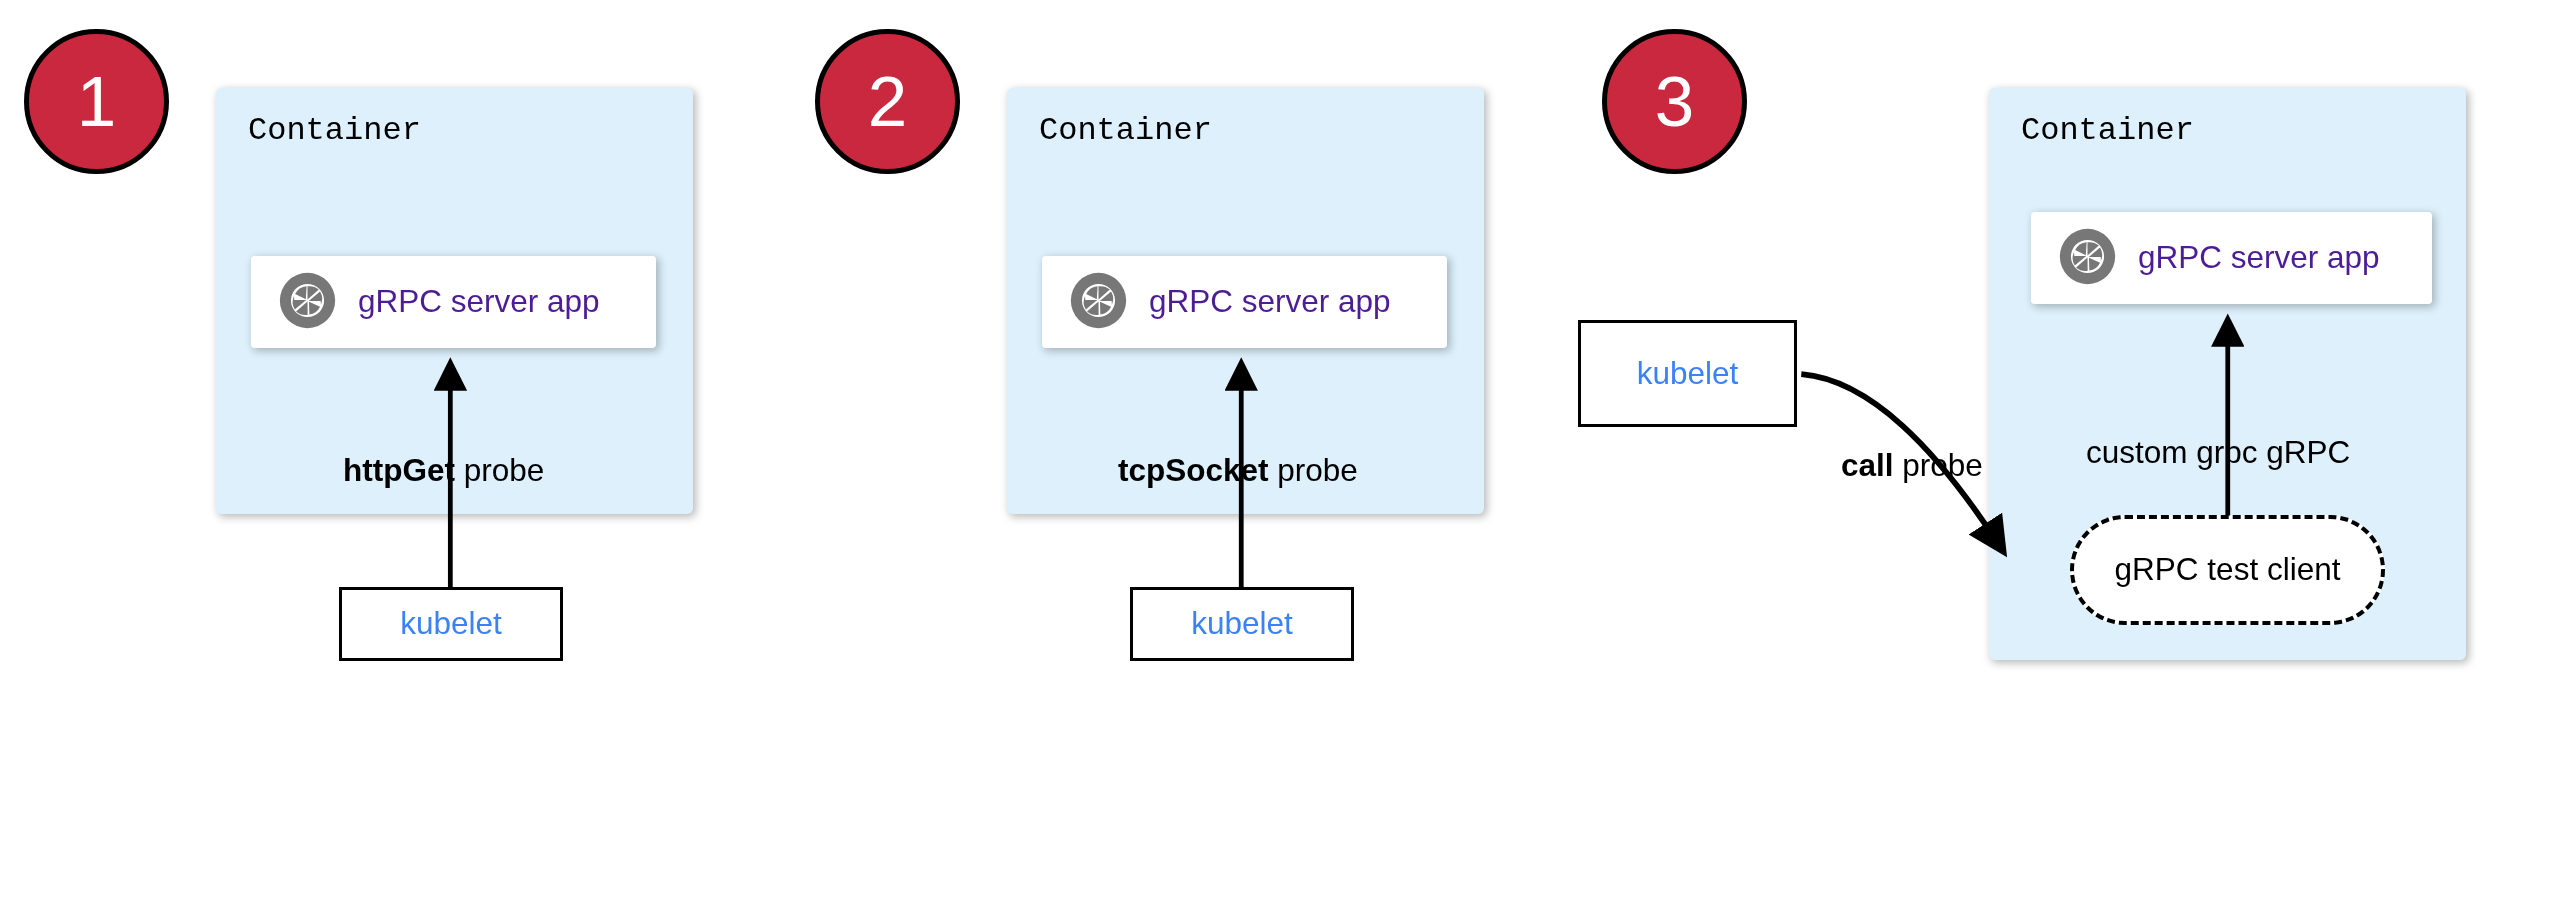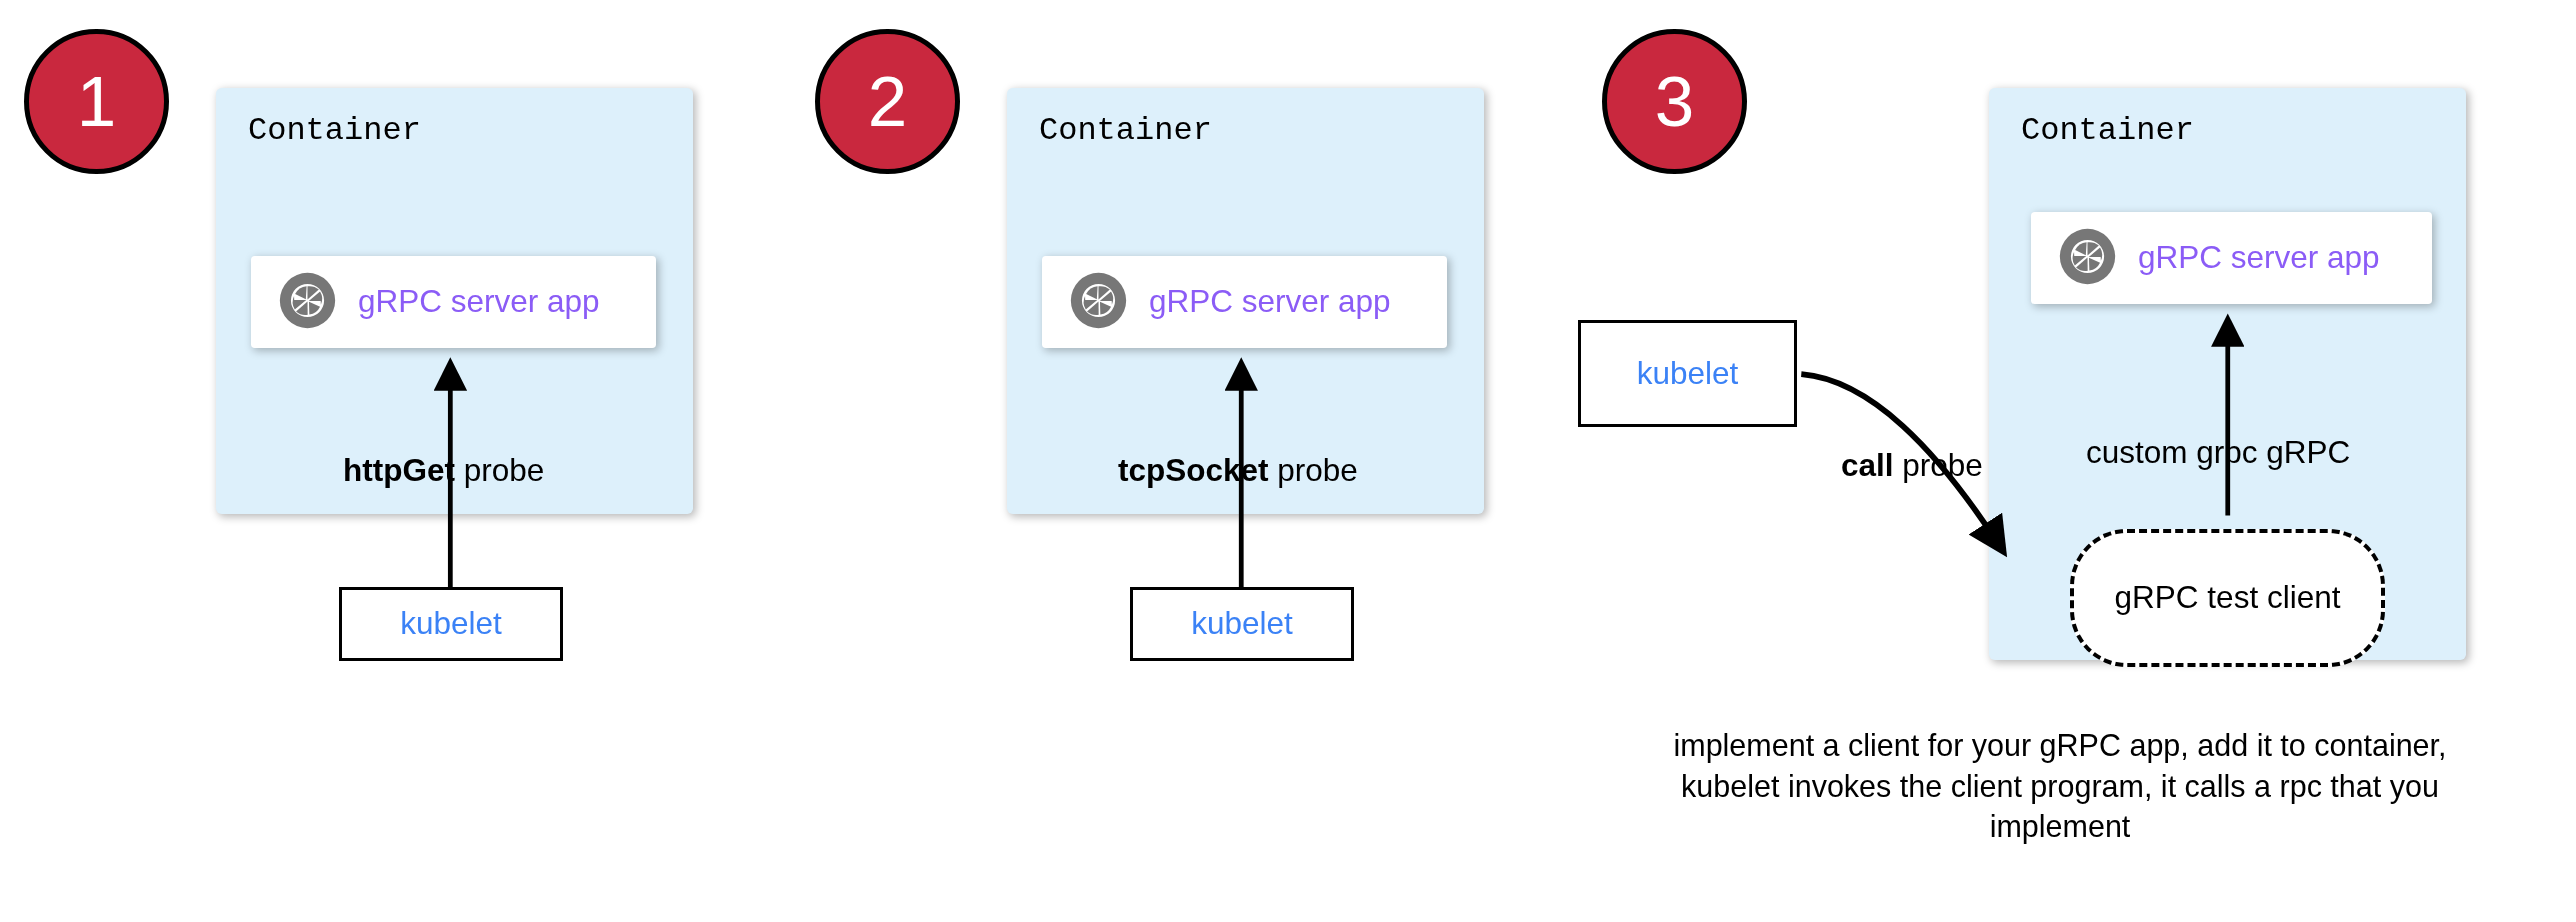--- a/index.html
+++ b/index.html
@@ -80,21 +80,21 @@
   }
   .grpc-logo {
     flex: 0 0 auto;
     margin-left: 27px;
     margin-right: 21px;
     display: block;
   }
   .app-card-label {
     font-size: 31.5px;
     line-height: 1;
-    color: #8b5cf6;
+    color: #4c1d95;
     white-space: nowrap;
   }
 
   
   .plain-box {
     position: absolute;
     background: #ffffff;
     border: 3.8px solid #000000;
     box-sizing: border-box;
     display: flex;
@@ -262,25 +262,24 @@
     <div class="plain-box" style="left:0px; top:320px; width:219px; height:107px;">
       <span>kubelet</span>
     </div>
 
     <div class="edge-label" style="left:263px; top:450px;">
       <b>call</b><span> probe</span>
     </div>
 
     <div class="edge-label" style="left:508px; top:437px;">custom grpc gRPC</div>
 
-    <div class="dashed-capsule" style="left:492px; top:529px; width:315px; height:138px;">
+    <div class="dashed-capsule" style="left:492px; top:515px; width:315px; height:110px;">
       <span>gRPC test client</span>
     </div>
 
-    <div class="caption" style="left:86px; top:725px; width:792px;">implement a client for your gRPC app, add it to container, kubelet invokes the client program, it calls a rpc that you implement</div>
   </div>
 
   <svg class="arrows" viewBox="0 0 2700 967">
     <defs>
       <marker id="ah" viewBox="0 0 12 12" refX="9" refY="6" markerWidth="7" markerHeight="7" orient="auto-start-reverse">
         <path d="M0,0 L12,6 L0,12 z" fill="#000000"></path>
       </marker>
     </defs>
 
     <line x1="472" y1="615" x2="472" y2="383" stroke="#000000" stroke-width="5" marker-end="url(#ah)"></line>

